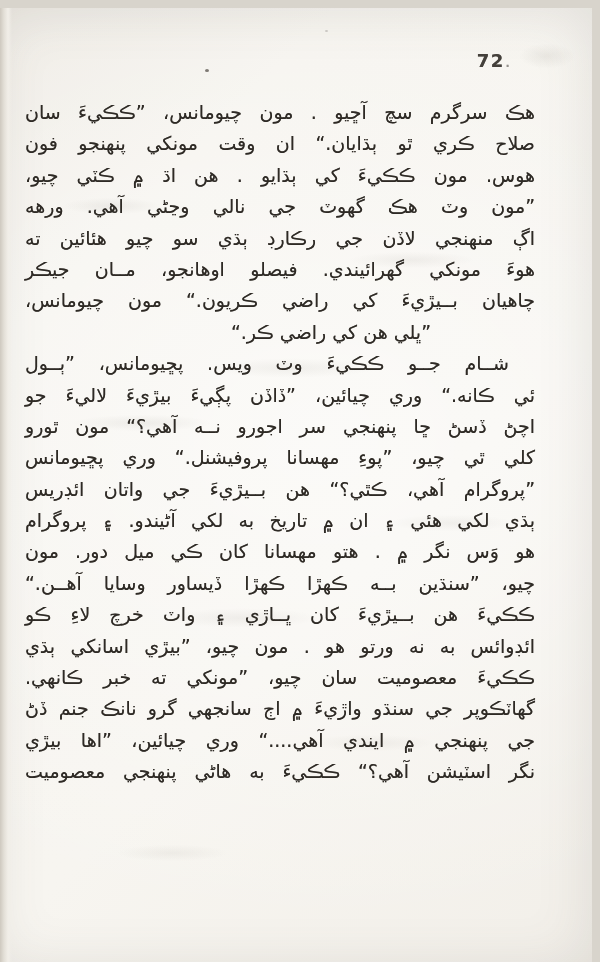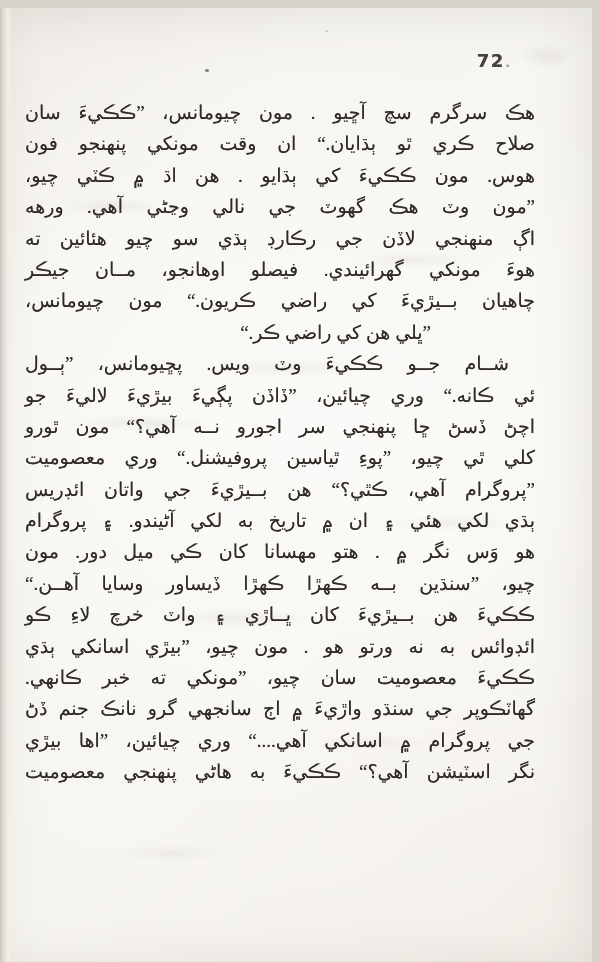--- a/index.html
+++ b/index.html
@@ -71,21 +71,20 @@
     position: absolute;
     top: 89px;
     right: 57px;
     width: 510px;
     direction: rtl;
     unicode-bidi: embed;
     color: #2e2a25;
     font-size: 19px;
     line-height: 31.4px;
     text-shadow: 0 0 0.6px rgba(46,42,37,0.55);
-    font-family: Liberation Serif, serif;
   }
   .line {
     white-space: nowrap;
     text-align: justify;
     text-align-last: justify;
     height: 31.4px;
     overflow: visible;
   }
   .line.indent { padding-right: 26px; }
   .line.dialog-short {
@@ -112,25 +111,25 @@
       <div class="line justify">صلاح ڪري ٿو ٻڌايان.“ ان وقت مونکي پنهنجو فون</div>
       <div class="line justify">هوس. مون ڪڪيءَ کي ٻڌايو . هن اڌ ۾ ڪٽي چيو،</div>
       <div class="line justify">”مون وٽ هڪ گهوٽ جي نالي وڃڻي آهي. ورهه</div>
       <div class="line justify">اڳ منهنجي لاڏن جي رڪارڊ ٻڌي سو چيو هئائين ته</div>
       <div class="line justify">هوءَ مونکي گهرائيندي. فيصلو اوهانجو، مــان جيڪر</div>
       <div class="line justify">چاهيان بــيڙيءَ کي راضي ڪريون.“ مون چيومانس،</div>
       <div class="line dialog-short">”ڀلي هن کي راضي ڪر.“</div>
       <div class="line indent">شــام جــو ڪڪيءَ وٽ ويس. پڇيومانس، ”ٻــول</div>
       <div class="line justify">ئي ڪانه.“ وري چيائين، ”ڏاڏن پڳيءَ بيڙيءَ لاليءَ جو</div>
       <div class="line justify">اچڻ ڏسڻ ڇا پنهنجي سر اجورو نــه آهي؟“ مون ٿورو</div>
-      <div class="line justify">کلي ٿي چيو، ”پوءِ ٿياسين پروفيشنل.“ وري معصوميت</div>
+      <div class="line justify">کلي ٿي چيو، ”پوءِ مهسانا پروفيشنل.“ وري پڇيومانس</div>
       <div class="line justify">”پروگرام آهي، ڪٿي؟“ هن بــيڙيءَ جي واتان ائڊريس</div>
       <div class="line justify">ٻڌي لکي هئي ۽ ان ۾ تاريخ به لکي آڻيندو. ۽ پروگرام</div>
       <div class="line justify">هو وَس نگر ۾ . هتو مهسانا کان ڪي ميل دور. مون</div>
       <div class="line justify">چيو، ”سنڌين بــه ڪهڙا ڪهڙا ڏيساور وسايا آهــن.“</div>
       <div class="line justify">ڪڪيءَ هن بــيڙيءَ کان ڀــاڙي ۽ واٽ خرچ لاءِ ڪو</div>
       <div class="line justify">ائڊوائس به نه ورتو هو . مون چيو، ”بيڙي اسانکي ٻڌي</div>
       <div class="line justify">ڪڪيءَ معصوميت سان چيو، ”مونکي ته خبر ڪانهي.</div>
       <div class="line justify">گهاٽڪوپر جي سنڌو واڙيءَ ۾ اڄ سانجهي گرو نانڪ جنم ڏڻ</div>
-      <div class="line justify">جي پروگرام ۾ اسانکي آهي....“ وري چيائين، ”اها بيڙي</div>
+      <div class="line justify">جي پنهنجي ۾ ايندي آهي....“ وري چيائين، ”اها بيڙي</div>
       <div class="line justify">نگر اسٽيشن آهي؟“ ڪڪيءَ به هاڻي پنهنجي معصوميت</div>
     </div>
 </div>
 
 </body></html>

